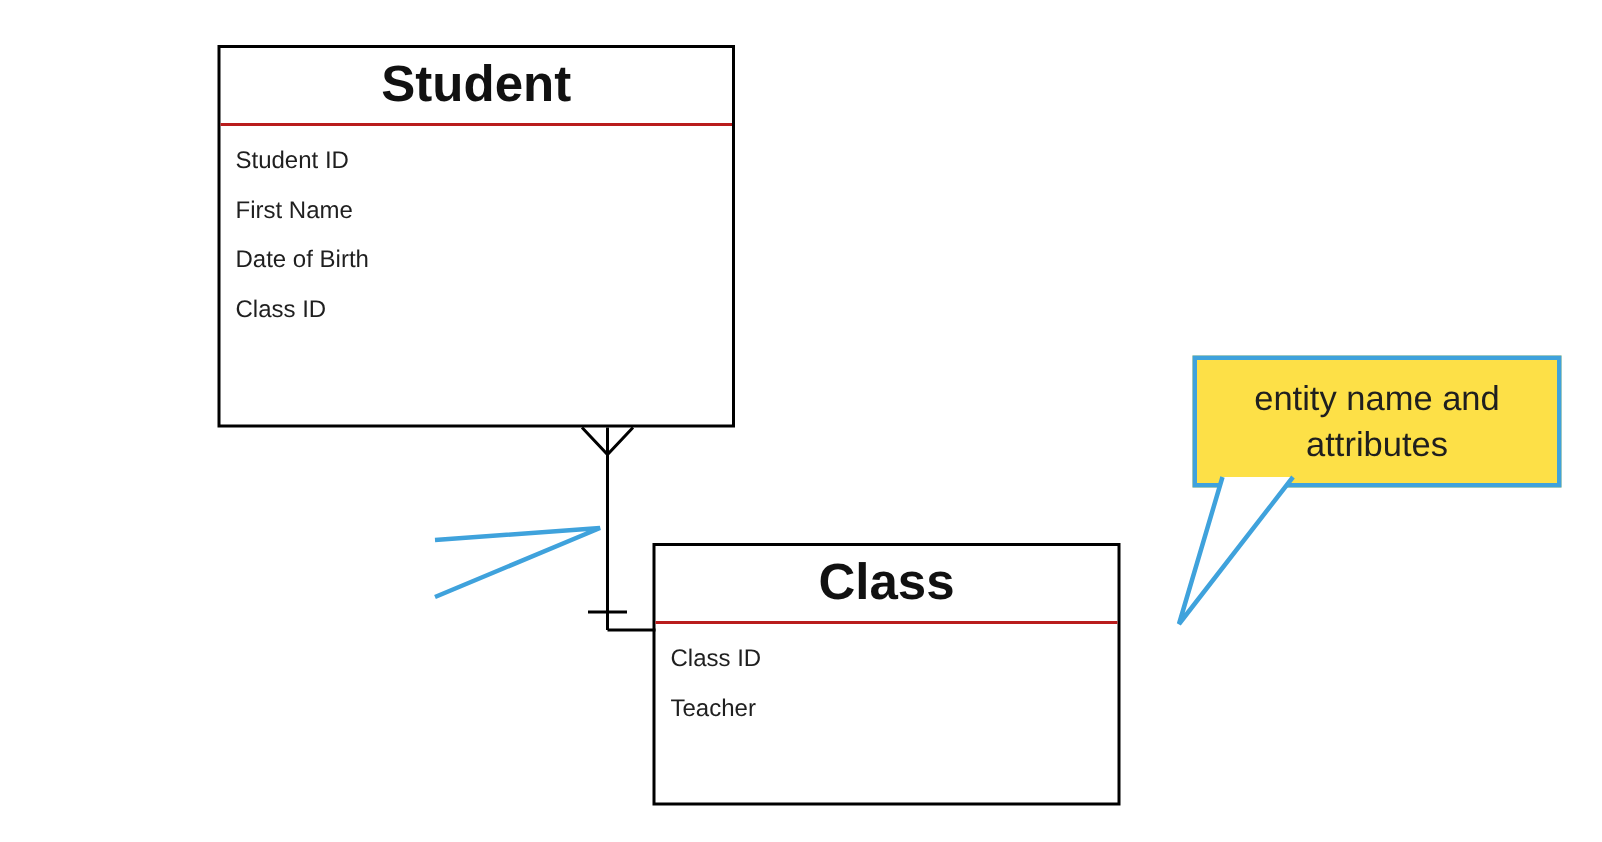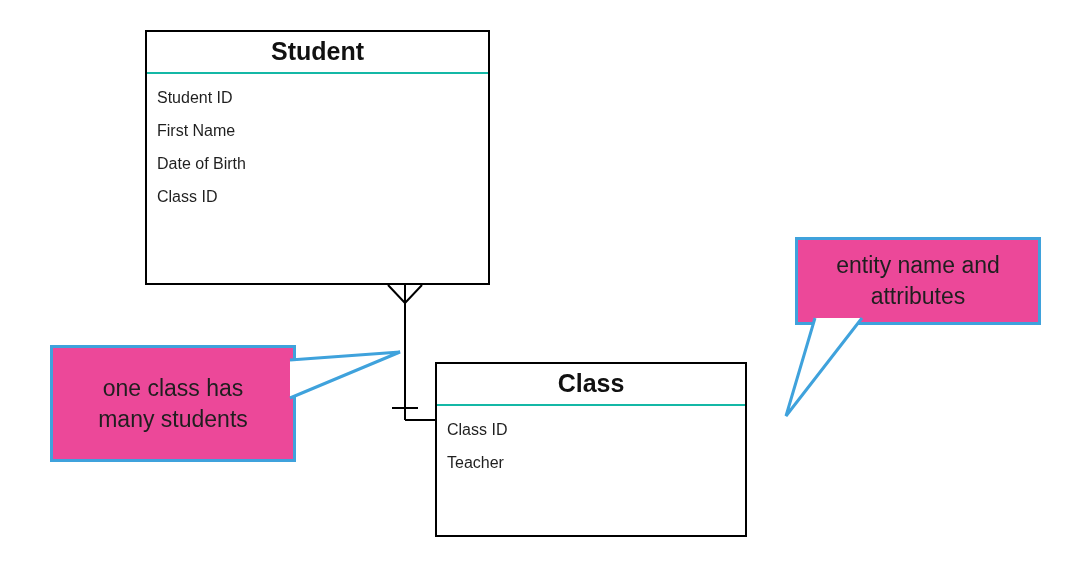--- a/index.html
+++ b/index.html
@@ -18,42 +18,42 @@
   
   .entity {
     position: absolute;
     background: #ffffff;
     border: 2px solid #000000;
     box-sizing: border-box;
     color: #1f1f1f;
     z-index: 1;
   }
   .entity-header {
-    border-bottom: 2px solid #14b8a6;
+    border-bottom: 2px solid #b91c1c;
     font-weight: bold;
-    font-size: 25px;
+    font-size: 34px;
     text-align: center;
     padding: 5px 0 6px 0;
     color: #111111;
   }
   .entity-attrs {
     padding: 7px 0 0 10px;
   }
   .attr {
     font-size: 16px;
     line-height: 33px;
     white-space: nowrap;
   }
   #entity-student { left: 145px; top: 30px;  width: 345px; height: 255px; }
   #entity-class   { left: 435px; top: 362px; width: 312px; height: 175px; }
 
   
   .callout {
     position: absolute;
-    background: #ec4899;
+    background: #fde047;
     border: 3px solid #3FA2DC;
     box-sizing: border-box;
     display: flex;
     flex-direction: column;
     align-items: center;
     justify-content: center;
     color: #1f1f1f;
     z-index: 1;
   }
   .callout .line {
@@ -92,24 +92,20 @@
   </div>
 
   <div class="entity" id="entity-class">
     <div class="entity-header">Class</div>
     <div class="entity-attrs">
       <div class="attr">Class ID</div>
       <div class="attr">Teacher</div>
     </div>
   </div>
 
-  <div class="callout" id="callout-left">
-    <div class="line">one class has</div>
-    <div class="line">many students</div>
-  </div>
 
   <div class="callout" id="callout-right">
     <div class="line">entity name and</div>
     <div class="line">attributes</div>
   </div>
 
   <svg id="overlay" viewBox="0 0 1068 561" xmlns="http://www.w3.org/2000/svg">
 
     <line x1="405" y1="285" x2="405" y2="420" stroke-width="2" stroke="#000000"></line>
 

